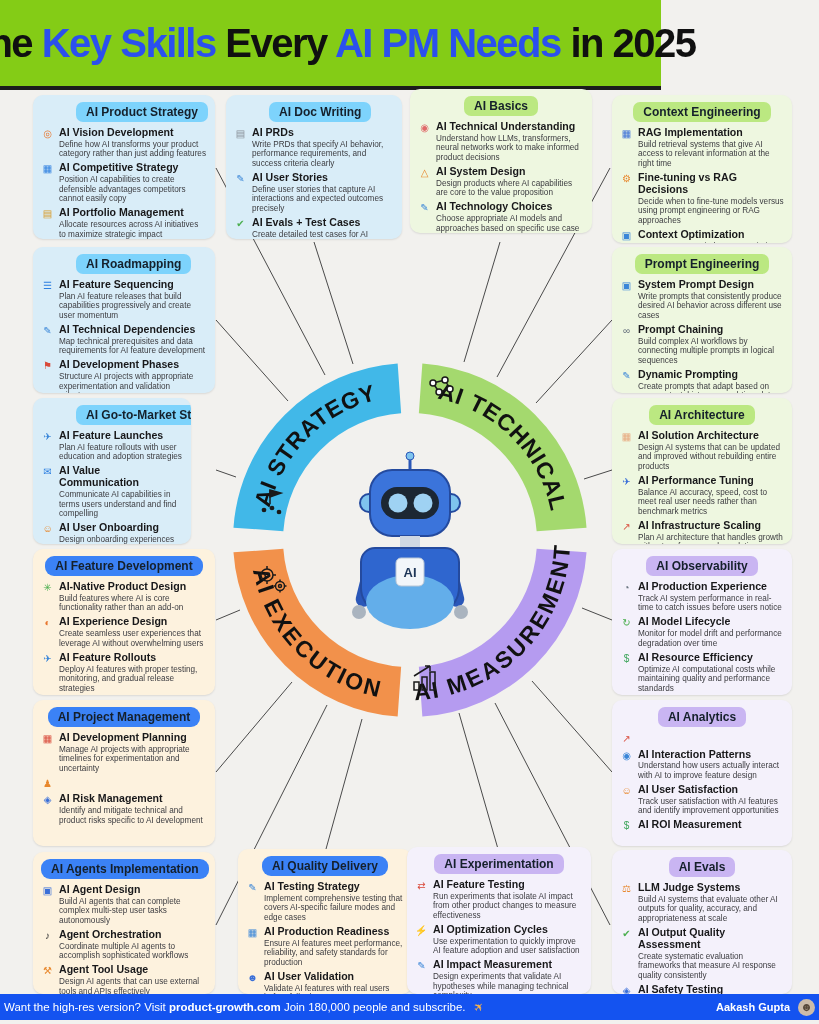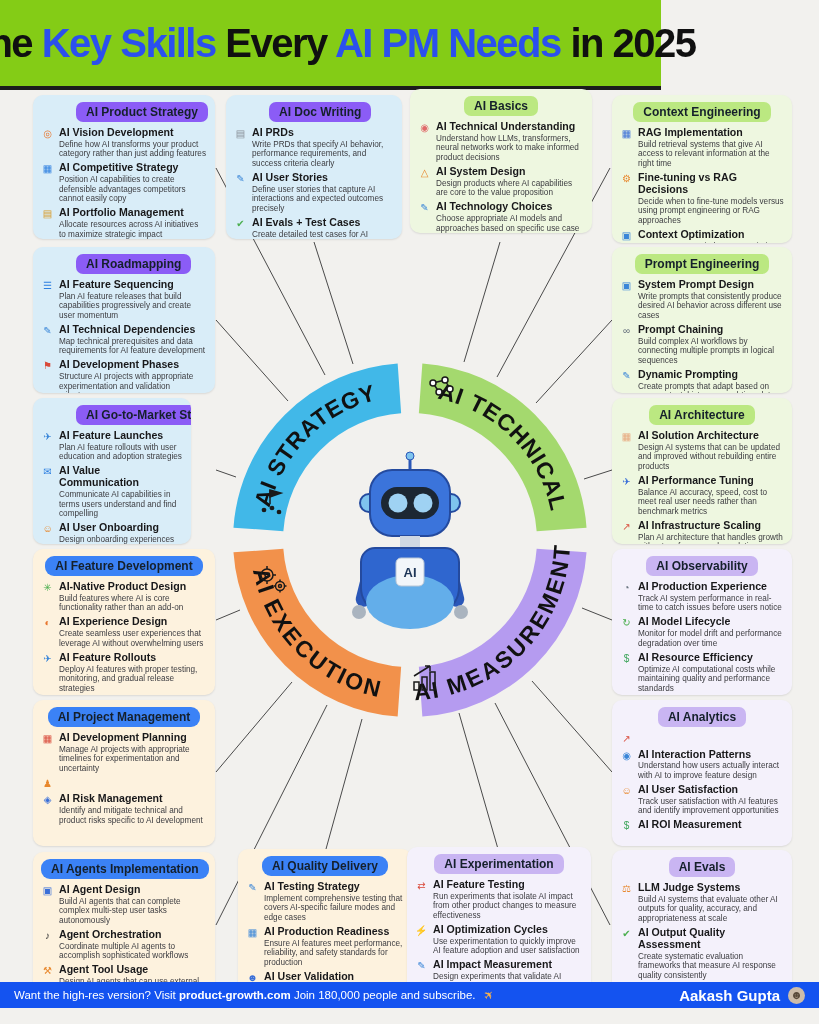--- a/index.html
+++ b/index.html
@@ -12,21 +12,21 @@
   .hdr .blue{color:#2b50ee;}
   
   #connectors{position:absolute;left:0;top:0;z-index:1;}
   #centerwrap{position:absolute;left:220px;top:350px;width:380px;height:380px;z-index:2;}
   .arc-label{font-size:23px;font-weight:bold;fill:#111;letter-spacing:1.5px;}
   
   .card{position:absolute;z-index:3;border-radius:10px;padding:6px 8px 3px;box-sizing:border-box;
         overflow:hidden;box-shadow:0 1px 2px rgba(0,0,0,.10);}
   .card-hdr{width:fit-content;margin:1px auto 5px;padding:3px 10px;border-radius:7px;
             font-size:12px;font-weight:bold;color:#15202b;text-align:center;white-space:nowrap;}
-  .theme-blue{background:#d9edf8;}   .theme-blue  .card-hdr{background:#8b5cf6;margin-left:35px;}
+  .theme-blue{background:#d9edf8;}   .theme-blue  .card-hdr{background:#7dd3fc;margin-left:35px;}
   .theme-orange{background:#fdf2de;} .theme-orange .card-hdr{background:#3b82f6;border-radius:9px;}
   .theme-green{background:#eef7e0;}  .theme-green .card-hdr{background:#bbe881;}
   .theme-purple{background:#f4f1fb;} .theme-purple .card-hdr{background:#c9b5f2;}
   .item{display:flex;gap:5px;margin-bottom:3.5px;}
   .item .ico{flex:0 0 13px;width:13px;font-size:10px;line-height:12px;text-align:center;margin-top:1px;}
   .item .tt{font-size:10.6px;font-weight:bold;color:#18181a;line-height:1.12;}
   .item .dd{font-size:8.2px;color:#3c3c40;line-height:1.16;margin-top:1px;}
   
   .pos-ps{left:33px;top:95px;width:182px;height:144px;}
   .pos-rm{left:33px;top:247px;width:182px;height:146px;}
@@ -38,26 +38,26 @@
   .pos-qd{left:238px;top:849px;width:174px;height:145px;}
   .pos-ba{left:410px;top:89px;width:182px;height:144px;}
   .pos-ex{left:407px;top:847px;width:184px;height:147px;}
   .pos-ce{left:612px;top:95px;width:180px;height:148px;}
   .pos-pe{left:612px;top:247px;width:180px;height:146px;}
   .pos-ar{left:612px;top:398px;width:180px;height:146px;}
   .pos-ob{left:612px;top:549px;width:180px;height:146px;}
   .pos-an{left:612px;top:700px;width:180px;height:146px;}
   .pos-ev{left:612px;top:850px;width:180px;height:144px;}
   
-  .footer{position:absolute;left:0;bottom:16px;width:819px;height:26px;background:#1453f0;z-index:4;
-          display:flex;align-items:center;color:#fff;font-size:11.5px;padding:0 14px;box-sizing:border-box;}
+  .footer{position:absolute;left:0;bottom:4px;width:819px;height:26px;background:#1453f0;z-index:4;
+          display:flex;align-items:center;color:#fff;font-size:11.5px;padding:0 4px;box-sizing:border-box;}
   .footer b{font-weight:bold;}
   .footer .rocket{margin-left:8px;color:#f9b34c;font-size:12px;display:inline-block;transform:rotate(-45deg);}
   .footer .spacer{flex:1;}
-  .footer .author{font-weight:bold;font-size:15px;margin-right:8px;}
+  .footer .author{font-weight:bold;font-size:11px;margin-right:8px;}
   .avatar{width:17px;height:17px;border-radius:50%;background:#cdbca9;color:#5a4a3a;
           font-size:12px;line-height:17px;text-align:center;overflow:hidden;}
 </style>
 </head>
 <body>
 
 <header class="hdr">
   <h1><span>The </span><span class="blue">Key Skills</span><span> Every </span><span class="blue">AI PM Needs</span><span> in 2025</span></h1>
 </header>
 

